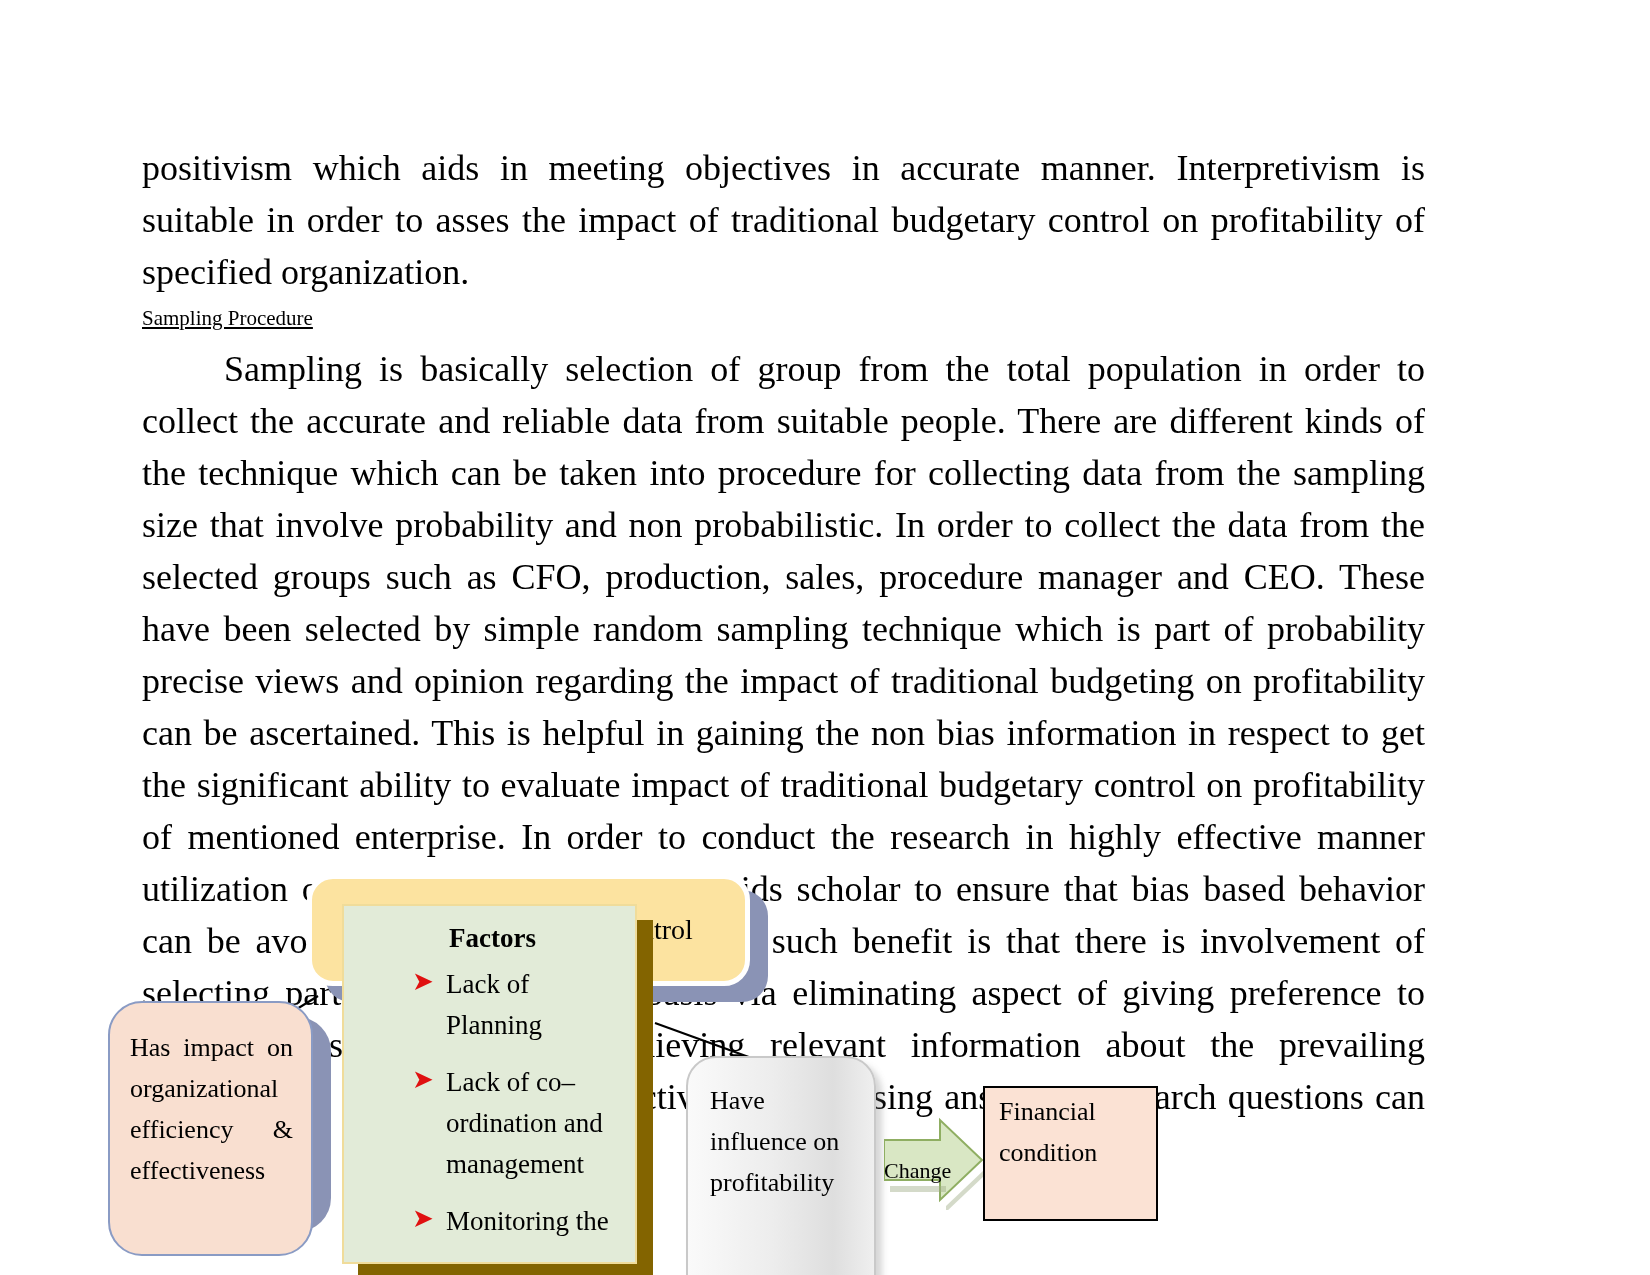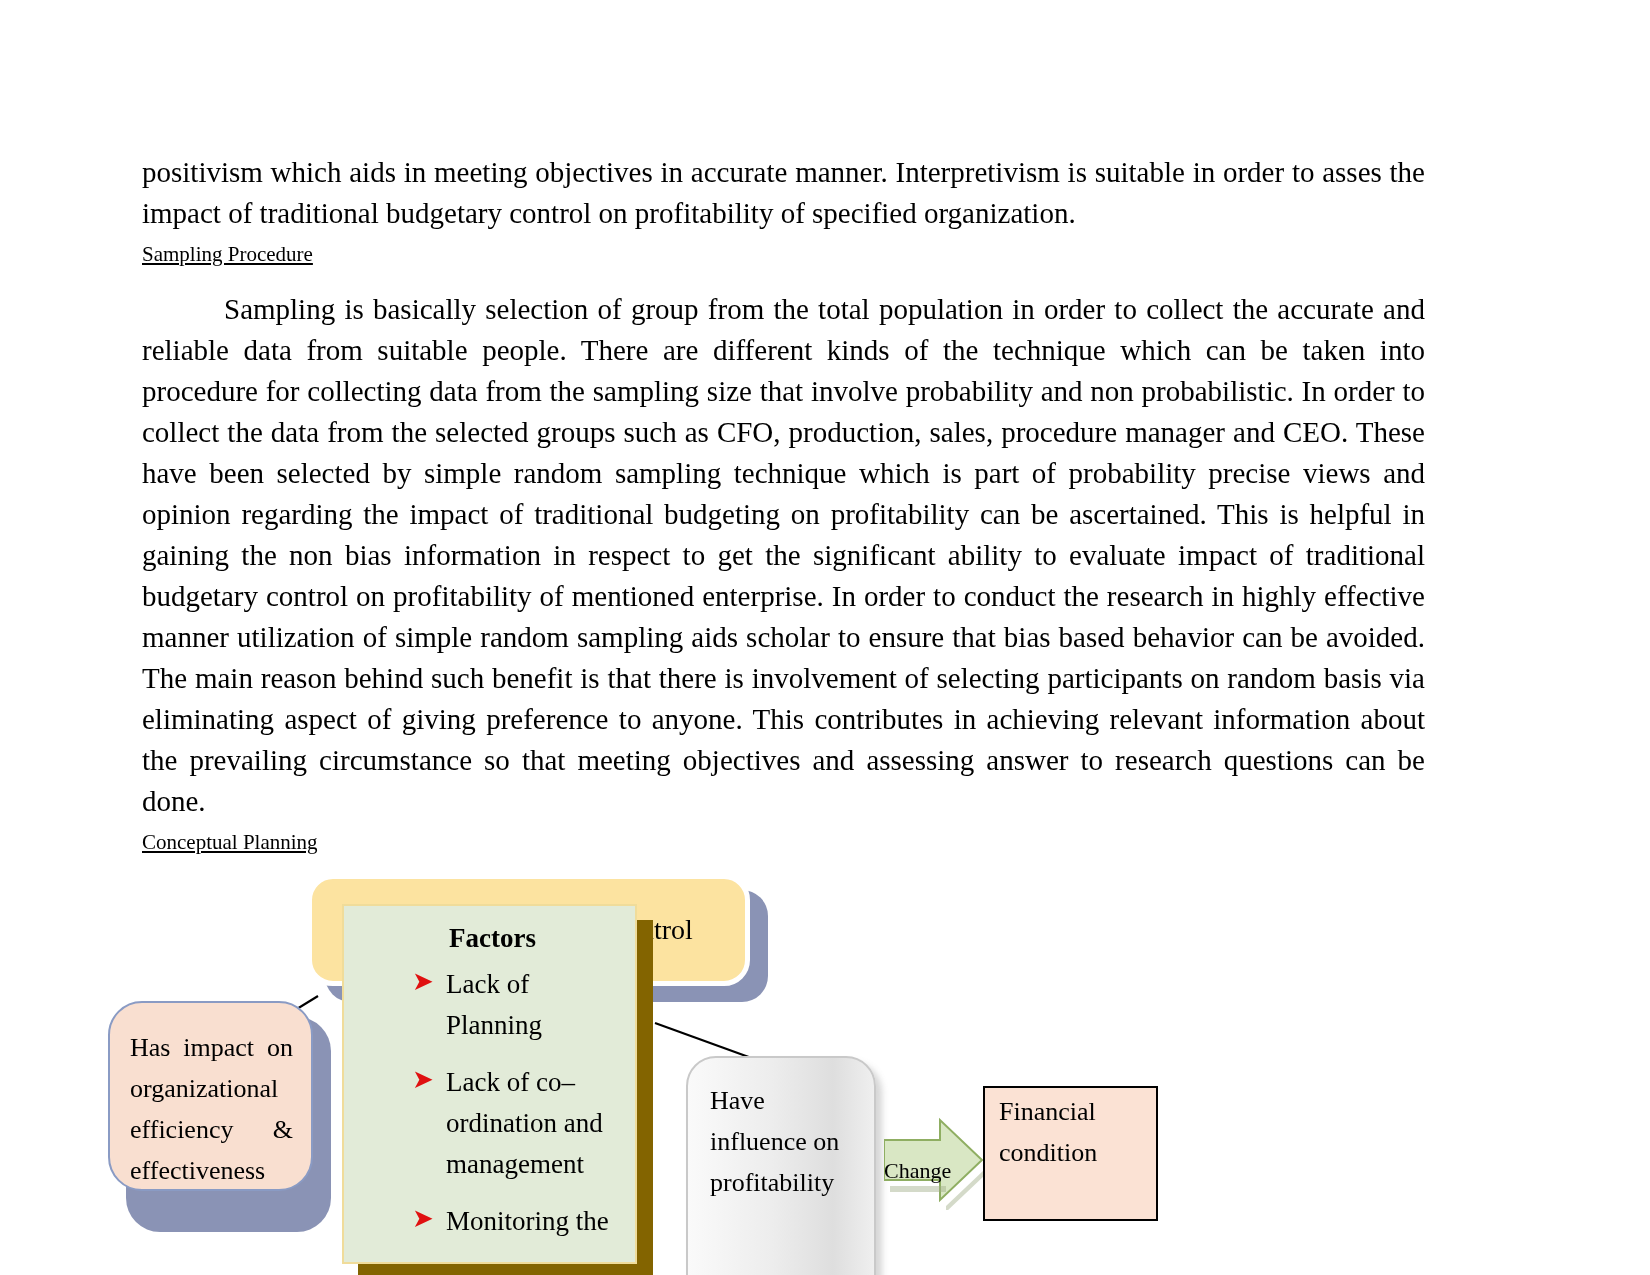--- a/index.html
+++ b/index.html
@@ -25,23 +25,23 @@
   }
 
   .text-col {
     position: absolute;
     left: 142px;
     top: 138px;
     width: 1283px;
   }
 
   p.body-para {
-    margin: 14px 0 0 0;
-    font-size: 29px;
-    line-height: 41px;
+    margin: 4px 0 0 0;
+    font-size: 36px;
+    line-height: 52px;
     text-align: justify;
     text-justify: inter-word;
     letter-spacing: 0px;
   }
   p.body-para.indent {
     text-indent: 82px;
   }
 
   .heading-ul {
     font-size: 21px;
@@ -93,21 +93,21 @@
     width: 443px;
     height: 112px;
   }
 
   
   .box-pink {
     position: absolute;
     left: 108px;
     top: 241px;
     width: 205px;
-    height: 190px;
+    height: 255px;
     background: #F9DFD0;
     border: 2px solid #8A9BC4;
     border-radius: 34px;
     box-sizing: border-box;
     padding: 24px 18px 0 20px;
   }
   .box-pink .label {
     font-size: 26px;
     line-height: 41px;
     text-align: justify;

